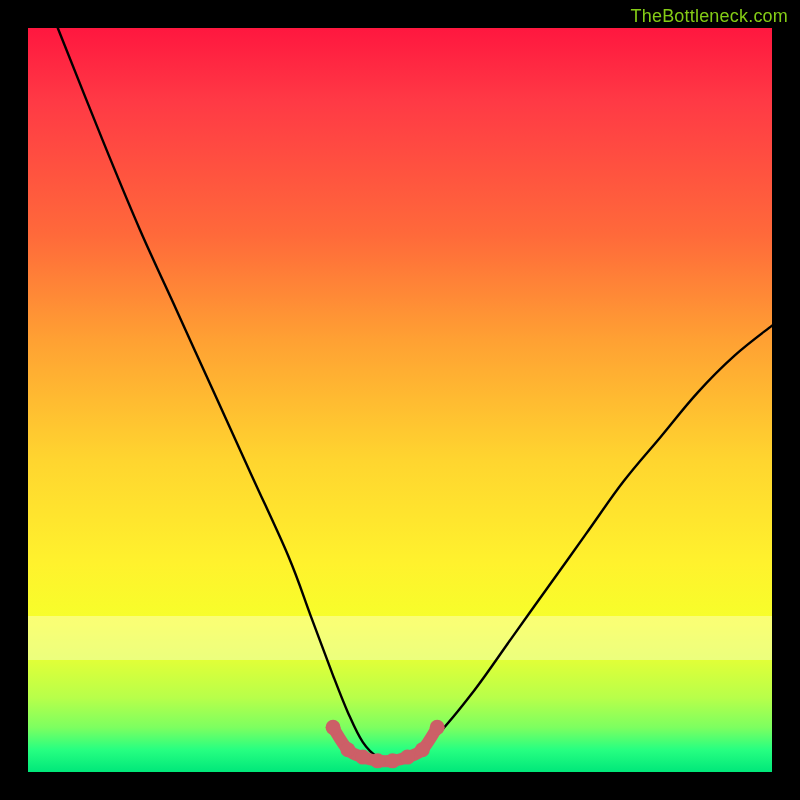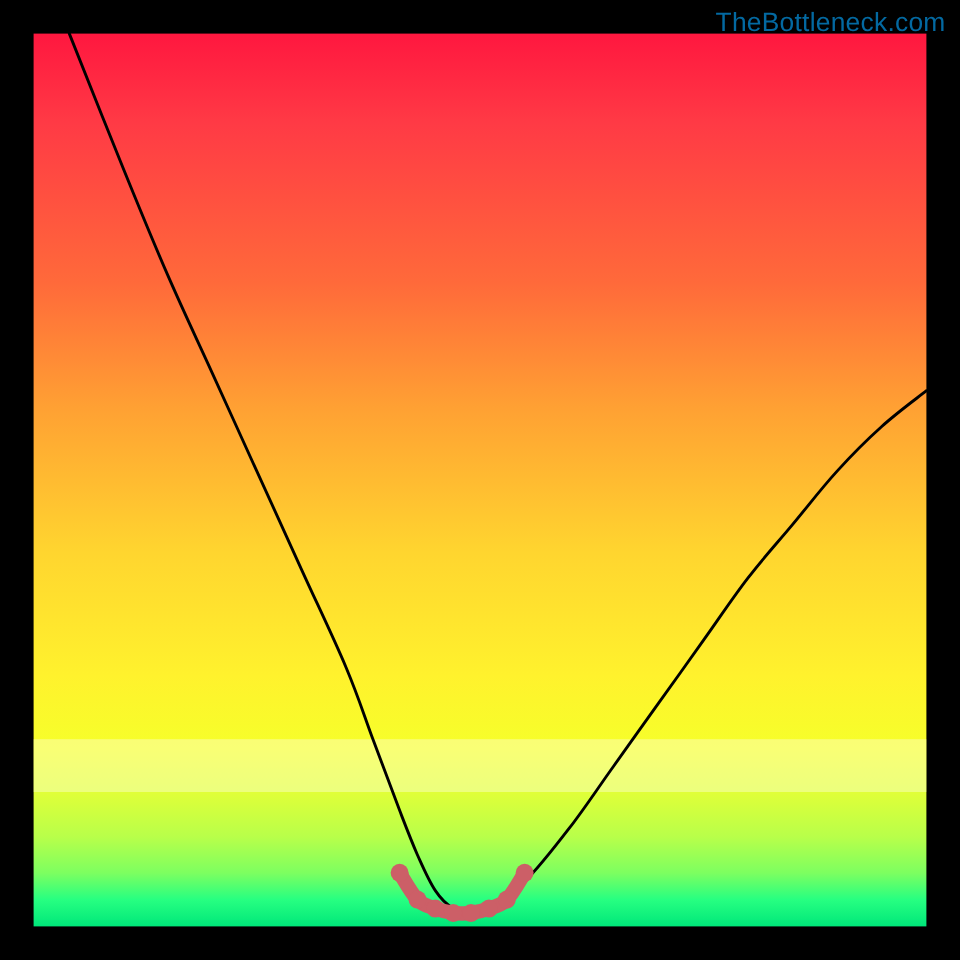--- a/index.html
+++ b/index.html
@@ -47,22 +47,22 @@
     right: 0;
     top: 79%;
     height: 6%;
     background: rgba(255,255,240,0.38);
     pointer-events: none;
   }
   .watermark {
     position: absolute;
     top: 6px;
     right: 12px;
-    color: #0369a1;
-    font-size: 22px;
+    color: #84cc16;
+    font-size: 18px;
     letter-spacing: 0.2px;
     font-weight: 500;
     user-select: none;
   }
   svg.curve {
     position: absolute;
     left: 0;
     top: 0;
     width: 744px;
     height: 744px;

